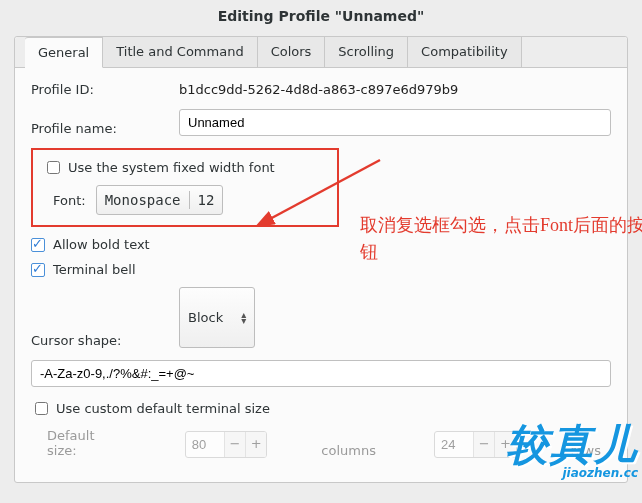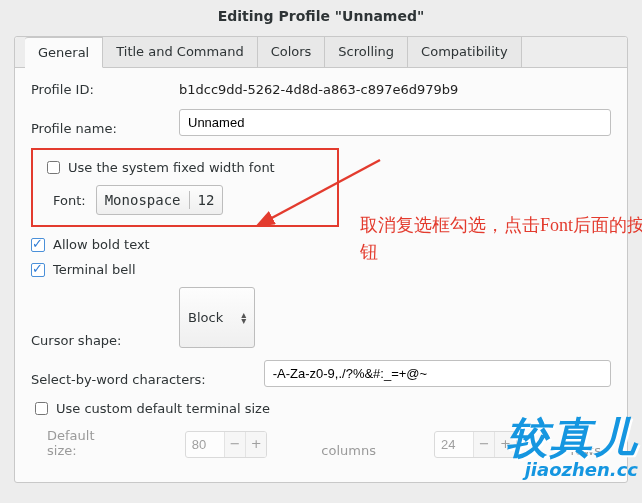--- a/index.html
+++ b/index.html
@@ -145,21 +145,21 @@
     font-family: "SimSun","Songti SC",serif;
   }
   .arrow-svg {
     position:absolute; left:250px; top:150px; pointer-events:none;
   }
   .watermark {
     position:absolute; right:4px; bottom:23px; text-align:right;
     font-style:italic;font-weight:bold;
   }
   .watermark .big{font-size:42px;color:#1596e0;line-height:1;letter-spacing:2px;text-shadow:2px 2px 0 #fff;}
-  .watermark .small{font-size:18px;color:#1596e0;}
+  .watermark .small{font-size:12px;color:#1596e0;}
 </style>
 </head>
 <body>
 
 <div class="window">
   <div class="titlebar">Editing Profile "Unnamed"</div>
 
   <div class="content">
     <div class="tabs-frame">
       <div class="tab-row">
@@ -210,21 +210,20 @@
           <div class="combo">
             <span>Block</span>
             <span class="chev">
                 <span>▴</span>
                 <span>▾</span>
               </span>
           </div>
         </div>
 
         <div class="row">
-          <label style="margin-right:10px;">Select-by-word characters:</label>
           <input type="text" value="-A-Za-z0-9,./?%&amp;#:_=+@~" style="">
         </div>
 
         <div class="checkbox-row">
           <input type="checkbox" style="">
           <span>Use custom default terminal size</span>
         </div>
 
         <div class="row">
           <span class="disabled-text" style="margin-left:16px;margin-right:10px;">Default size:</span>

